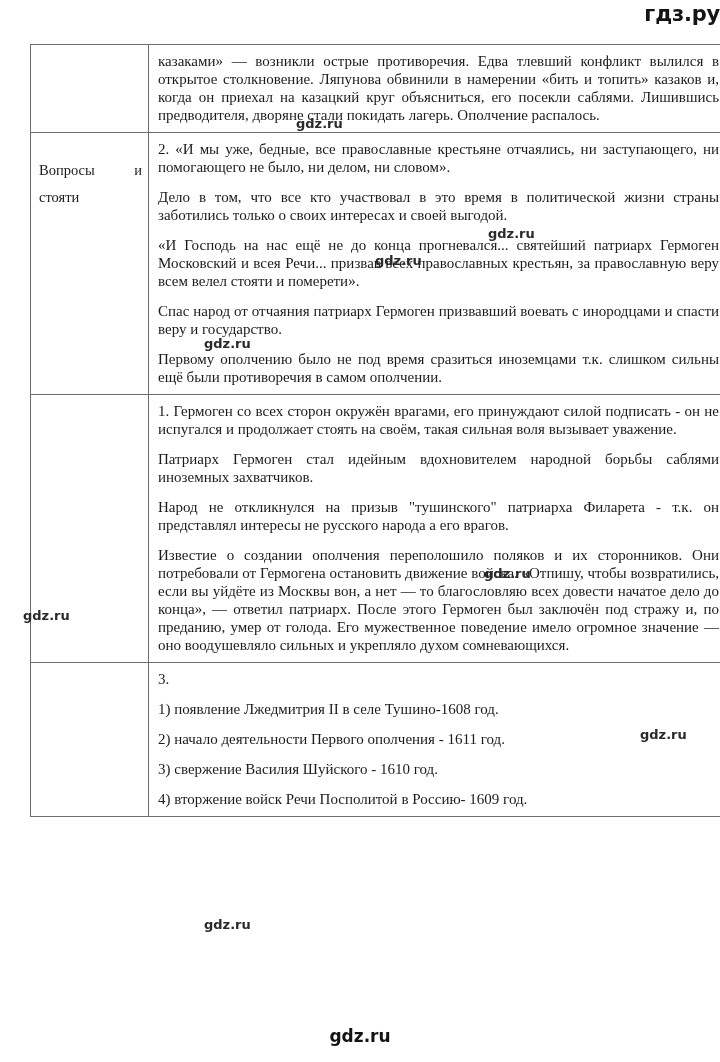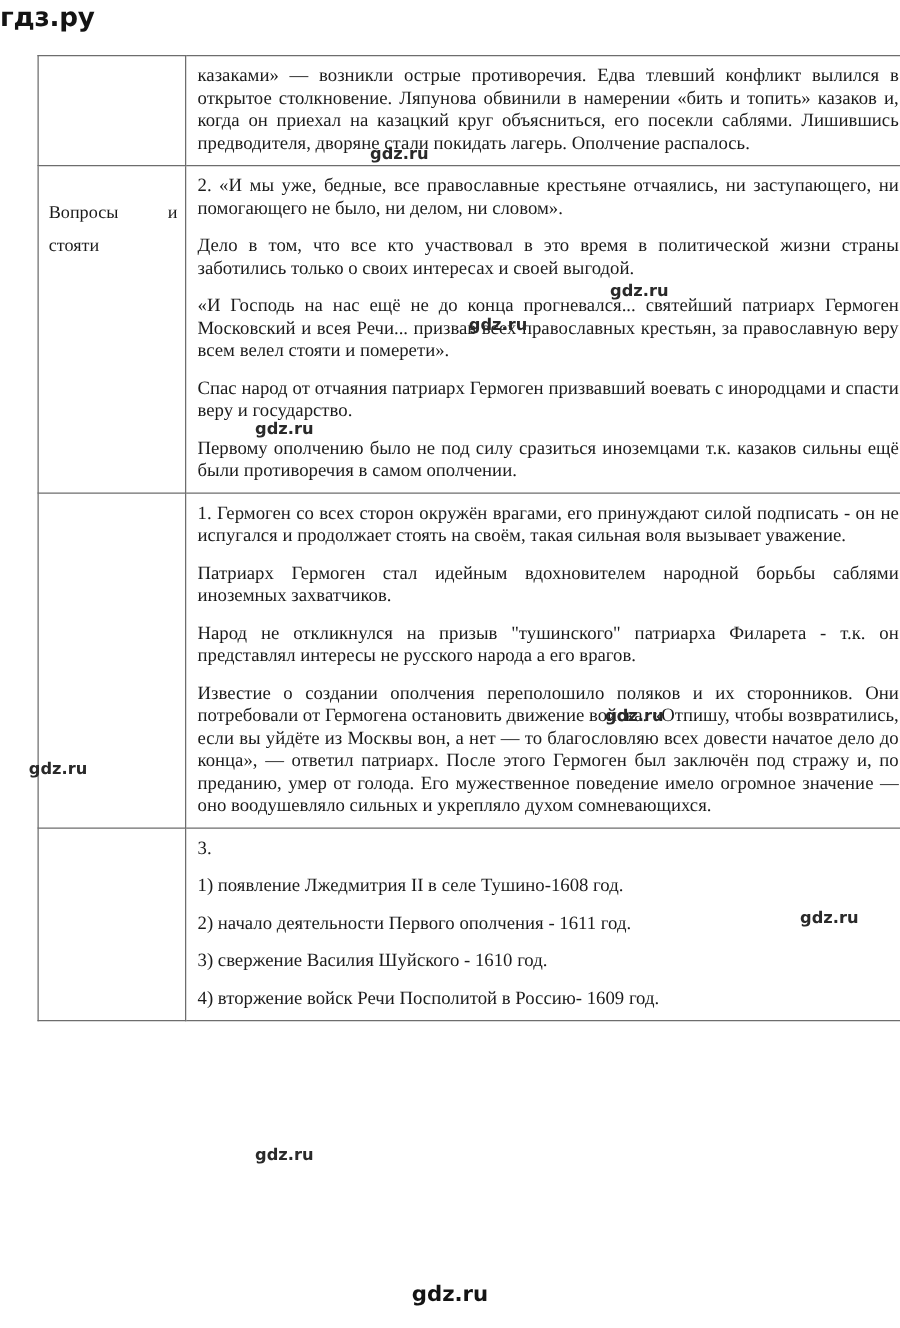--- a/index.html
+++ b/index.html
@@ -15,21 +15,21 @@
     color: #1b1b1b;
     overflow: hidden;
   }
 
   
   .top-logo {
     position: absolute;
     top: 2px;
     left: 0;
     width: 720px;
-    text-align: left;
+    text-align: right;
     font-family: "DejaVu Sans", sans-serif;
     font-weight: bold;
     font-size: 21px;
     letter-spacing: -0.2px;
     color: #141414;
   }
 
   
   .doc-table {
     position: absolute;
@@ -124,21 +124,21 @@
         <div class="label-text">
           <div>Вопросы и</div>
           <div class="l2">стояти</div>
         </div>
       </td>
       <td class="col-body">
         <p class="para">2. «И мы уже, бедные, все православные крестьяне отчаялись, ни заступающего, ни помогающего не было, ни делом, ни словом».</p>
         <p class="para">Дело в том, что все кто участвовал в это время в политической жизни страны заботились только о своих интересах и своей выгодой.</p>
         <p class="para">«И Господь на нас ещё не до конца прогневался... святейший патриарх Гермоген Московский и всея Речи... призвав всех православных крестьян, за православную веру всем велел стояти и померети».</p>
         <p class="para">Спас народ от отчаяния патриарх Гермоген призвавший воевать с инородцами и спасти веру и государство.</p>
-        <p class="para">Первому ополчению было не под силу сразиться иноземцами т.к. казаков сильны ещё были противоречия в самом ополчении.</p>
+        <p class="para">Первому ополчению было не под время сразиться иноземцами т.к. слишком сильны ещё были противоречия в самом ополчении.</p>
       </td>
     </tr>
 
     <tr>
       <td class="col-label">
         <div class="label-text">
           <div></div>
         </div>
       </td>
       <td class="col-body">

